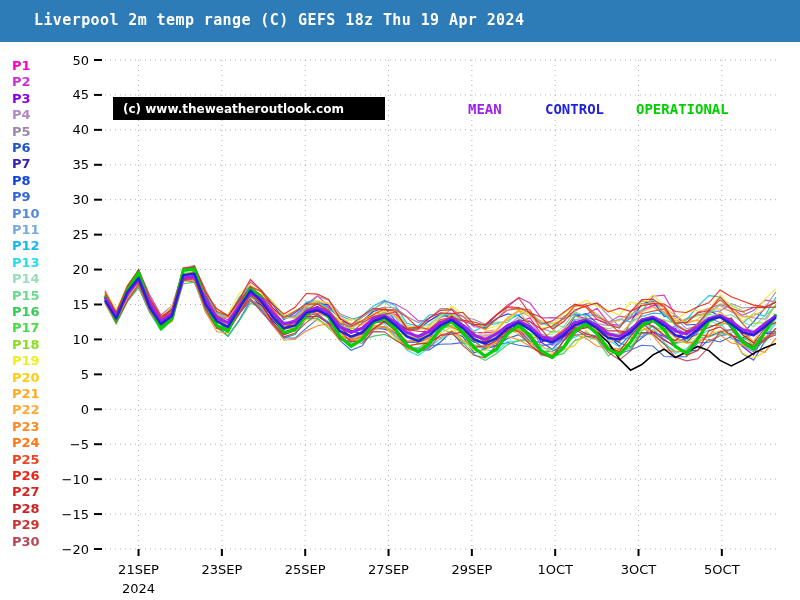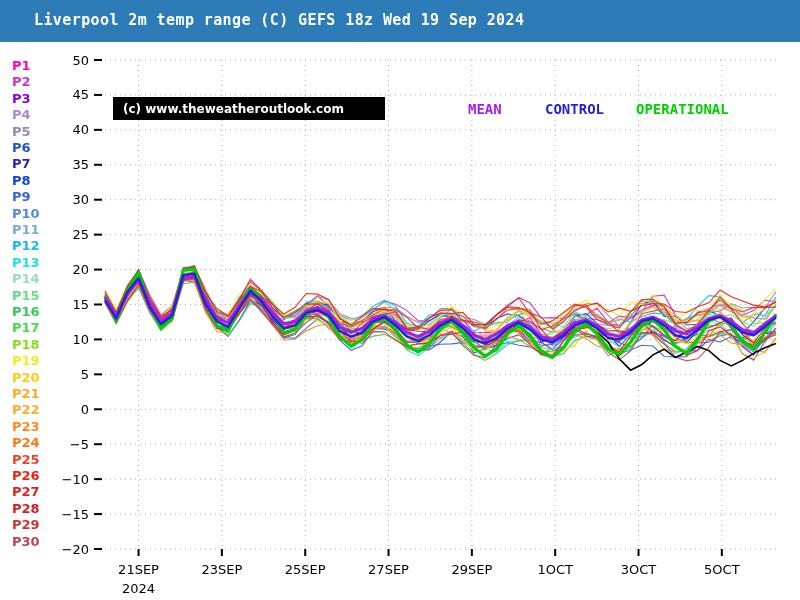--- a/index.html
+++ b/index.html
@@ -35,21 +35,21 @@
   }
   .wmtext{
     font-family:"DejaVu Sans","Liberation Sans",sans-serif;
     font-size:12px;font-weight:bold;fill:#fff;
   }
 </style>
 </head>
 <body>
 
 <div id="header">
-  <div id="header-title">Liverpool 2m temp range (C) GEFS 18z Wed 19 Sep 2024</div>
+  <div id="header-title">Liverpool 2m temp range (C) GEFS 18z Thu 19 Apr 2024</div>
 </div>
 
 <div id="plot-wrap">
   <svg id="chart" width="800" height="558">
     <g id="g-keys">
         <text x="12" y="28" fill="#ff00c8" class="pkey">P1</text>
         <text x="12" y="44.4" fill="#cc33cc" class="pkey">P2</text>
         <text x="12" y="60.8" fill="#8800ee" class="pkey">P3</text>
         <text x="12" y="77.19999999999999" fill="#b388c8" class="pkey">P4</text>
         <text x="12" y="93.6" fill="#9988aa" class="pkey">P5</text>

